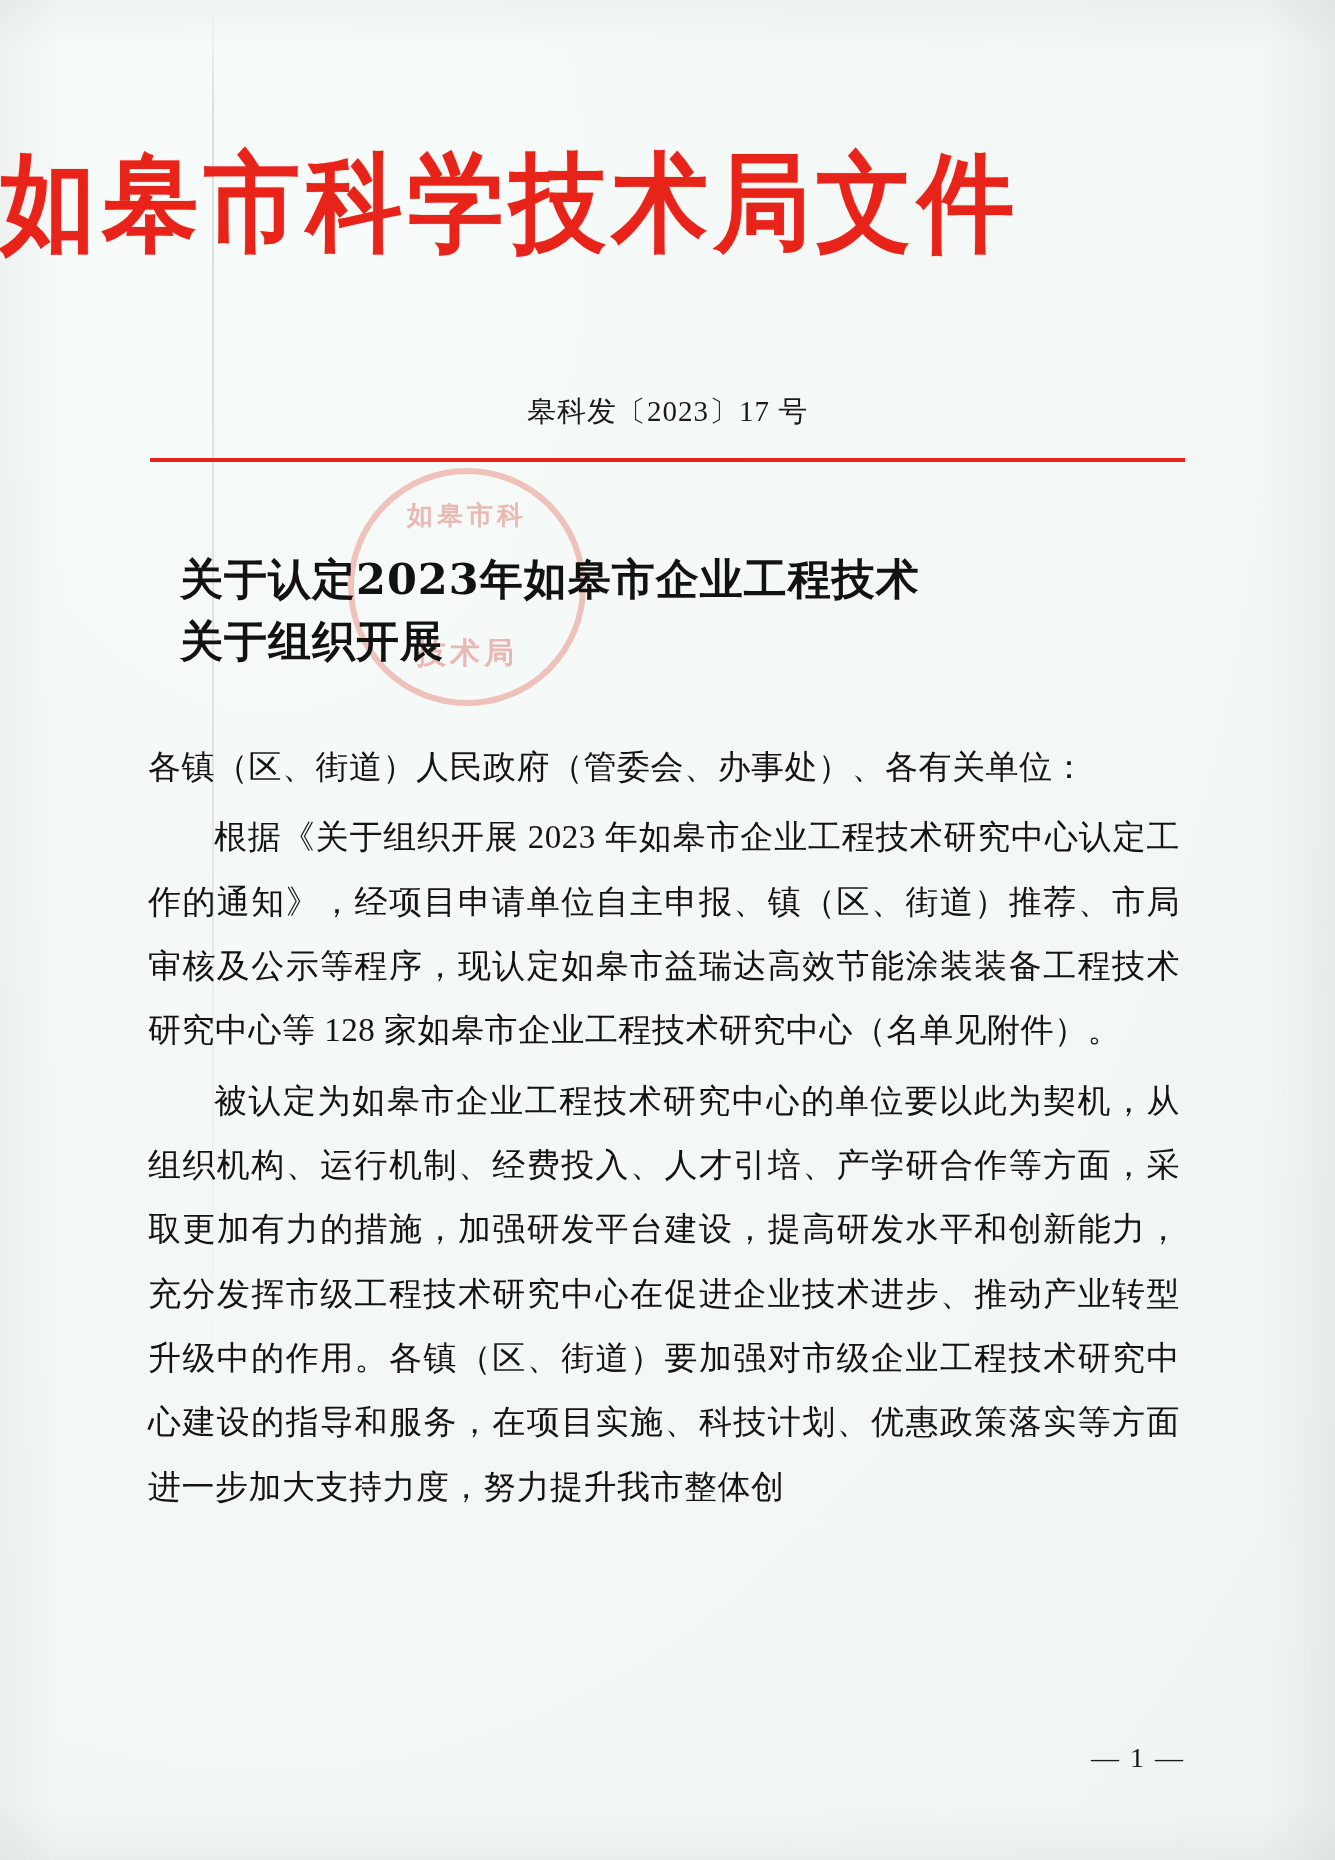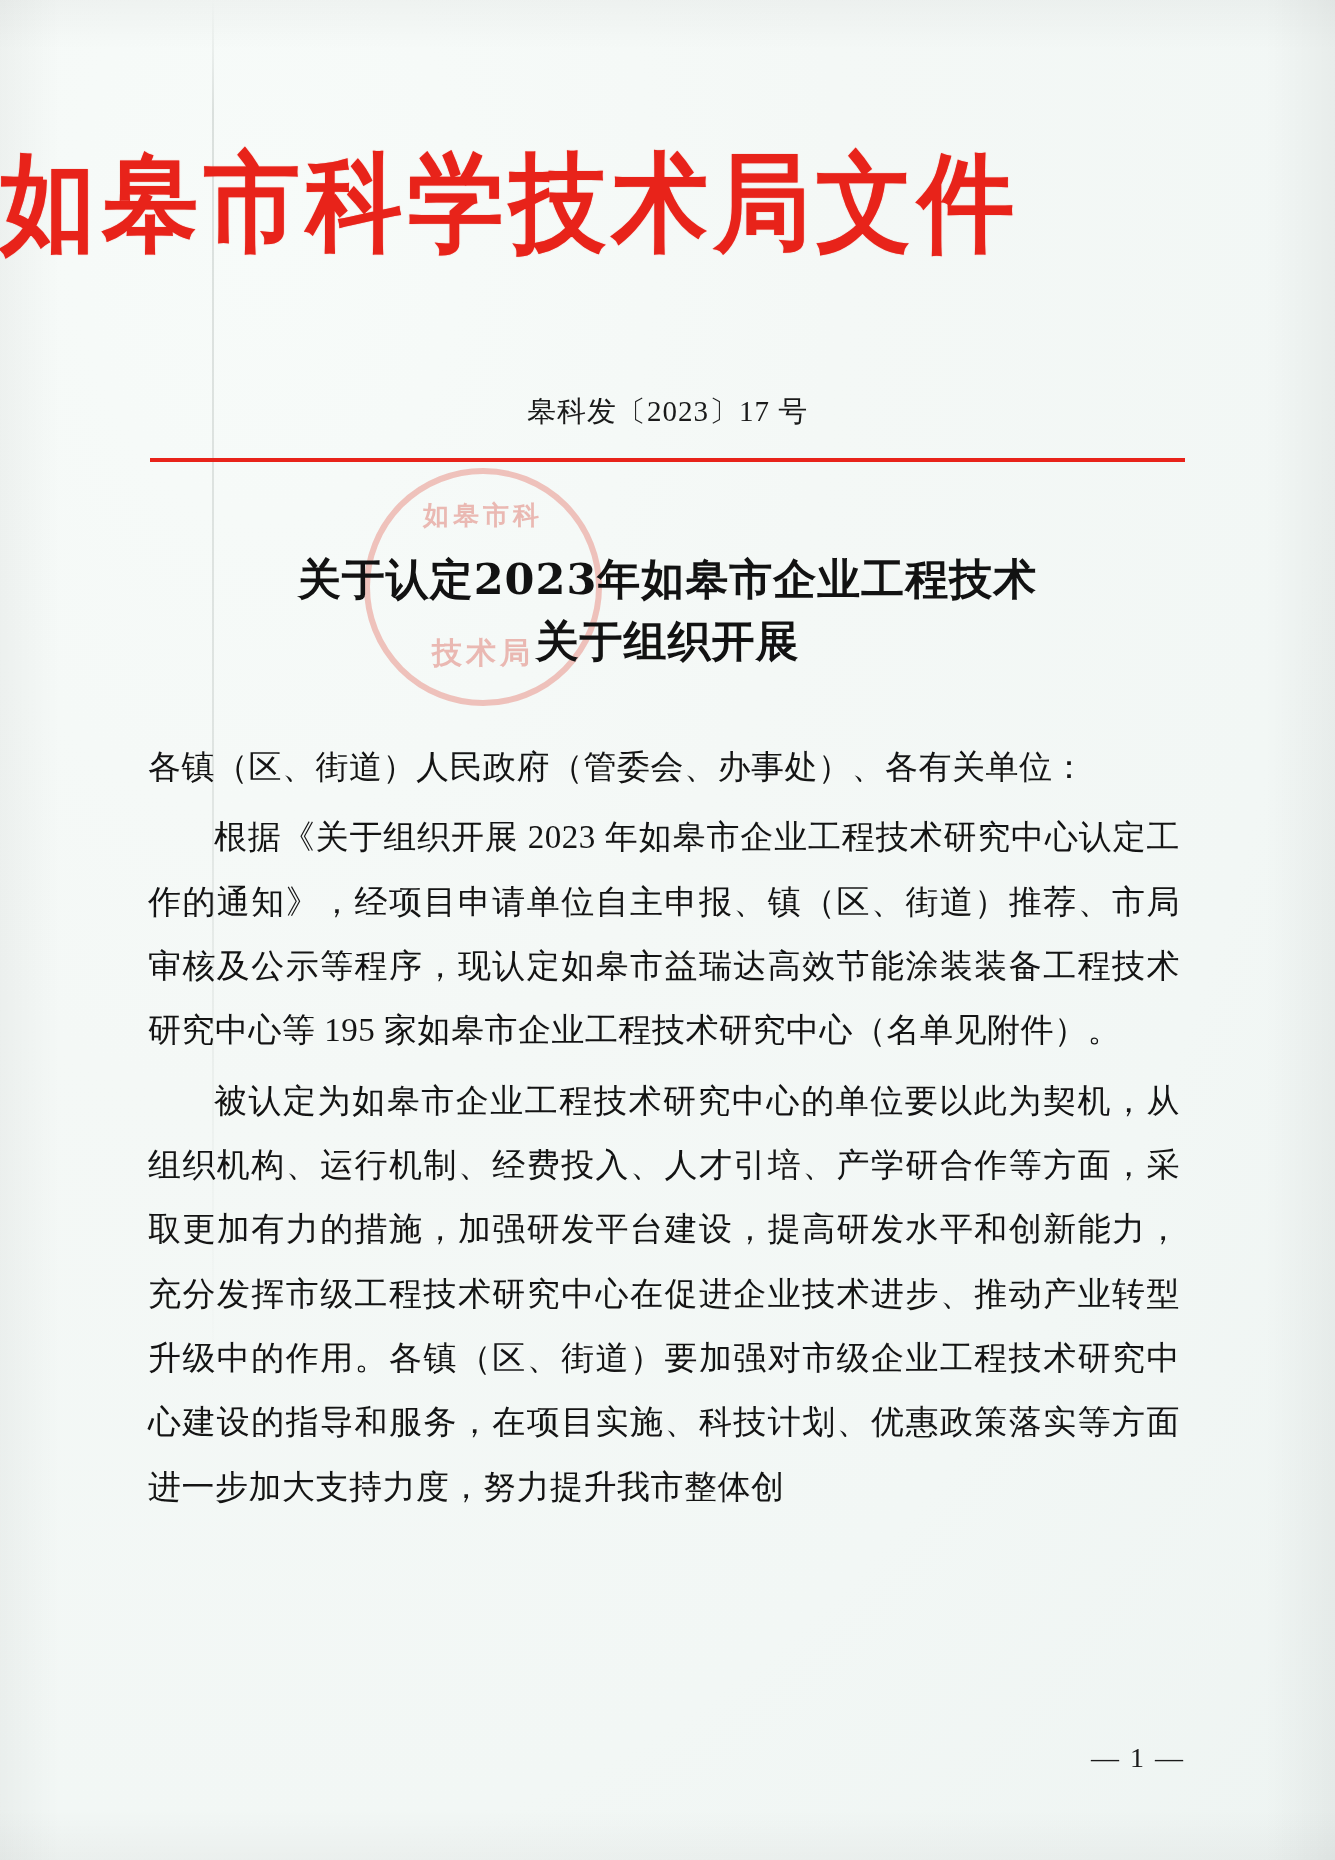--- a/index.html
+++ b/index.html
@@ -95,21 +95,21 @@
     left: 150px;
     width: 1035px;
     top: 458px;
     height: 4px;
     background: #e8231a;
   }
 
   
   .seal {
     position: absolute;
-    left: 364px;
+    left: 348px;
     top: 468px;
     width: 238px;
     height: 238px;
     border: 6px solid rgba(226, 90, 75, 0.35);
     border-radius: 50%;
     box-sizing: border-box;
     pointer-events: none;
   }
   .seal-text {
     position: absolute;
@@ -128,21 +128,20 @@
     transform: translateX(-50%);
     font-size: 30px;
   }
 
   
   .doc-title {
     position: absolute;
     left: 180px;
     width: 975px;
     top: 548px;
-    text-align: center;
     font-family: "DejaVu Serif", "Liberation Serif", serif;
     font-weight: 700;
     font-size: 43px;
     line-height: 1.45;
     color: #121212;
     letter-spacing: 1px;
   }
 
   
   .body-text {
@@ -193,19 +192,19 @@
     <span class="seal-text bottom">技术局</span>
   </div>
 
   <div class="doc-title">
     <div>关于认定2023年如皋市企业工程技术</div>
     <div>关于组织开展</div>
   </div>
 
   <div class="body-text">
     <p>各镇（区、街道）人民政府（管委会、办事处）、各有关单位：</p>
-    <p class="indent">根据《关于组织开展 2023 年如皋市企业工程技术研究中心认定工作的通知》，经项目申请单位自主申报、镇（区、街道）推荐、市局审核及公示等程序，现认定如皋市益瑞达高效节能涂装装备工程技术研究中心等 195 家如皋市企业工程技术研究中心（名单见附件）。</p>
+    <p class="indent">根据《关于组织开展 2023 年如皋市企业工程技术研究中心认定工作的通知》，经项目申请单位自主申报、镇（区、街道）推荐、市局审核及公示等程序，现认定如皋市益瑞达高效节能涂装装备工程技术研究中心等 128 家如皋市企业工程技术研究中心（名单见附件）。</p>
     <p class="indent">被认定为如皋市企业工程技术研究中心的单位要以此为契机，从组织机构、运行机制、经费投入、人才引培、产学研合作等方面，采取更加有力的措施，加强研发平台建设，提高研发水平和创新能力，充分发挥市级工程技术研究中心在促进企业技术进步、推动产业转型升级中的作用。各镇（区、街道）要加强对市级企业工程技术研究中心建设的指导和服务，在项目实施、科技计划、优惠政策落实等方面进一步加大支持力度，努力提升我市整体创</p>
   </div>
 
   <div class="page-number">— 1 —</div>
 
 </div>
 
 </body></html>

